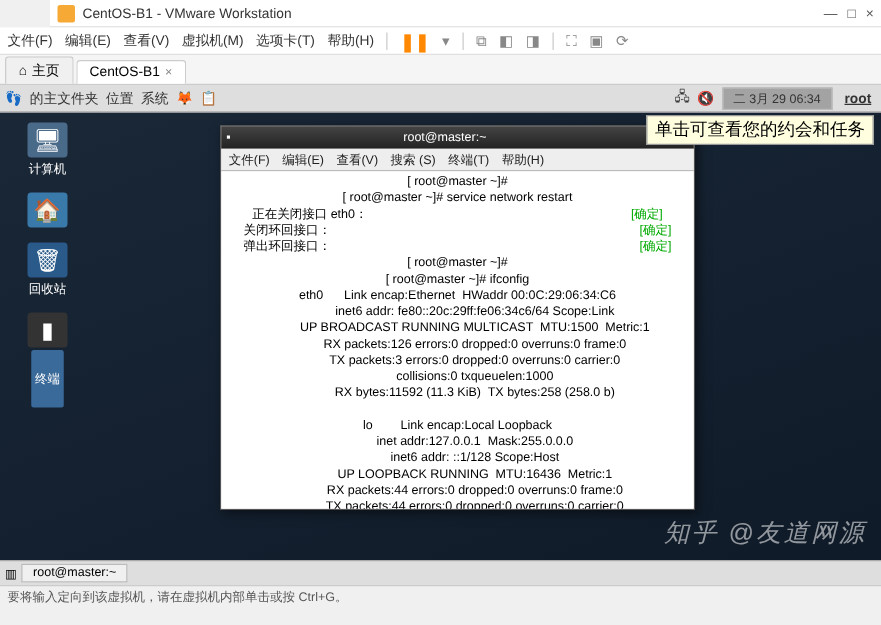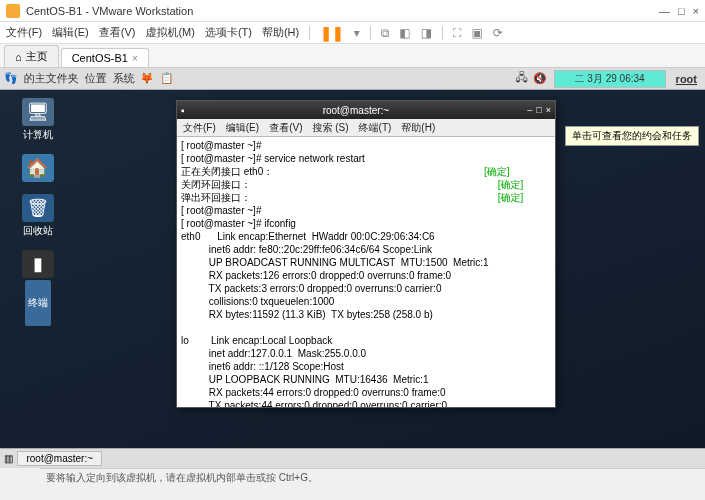--- a/index.html
+++ b/index.html
@@ -1,52 +1,52 @@
 <!DOCTYPE html>
 <html><head>
 <meta charset="utf-8">
 <style>
 * { margin: 0; padding: 0; box-sizing: border-box; font-family: "Microsoft YaHei", sans-serif; }
 body { width: 705px; height: 500px; background: #f0f0f0; overflow: hidden; position: relative; font-size: 11px; }
-.titlebar { height: 22px; background: #fff; display: flex; align-items: center; padding: 0 6px; border-bottom: 1px solid #ddd; }
+.titlebar { height: 22px; background: #fff; display: flex; align-items: center; padding: 0 6px; border-bottom: 1px solid #ddd; margin-left: 40px; }
 .titlebar .logo { width: 14px; height: 14px; background: #f7a935; border-radius: 2px; margin-right: 6px; }
 .titlebar .title { flex: 1; color: #333; font-size: 11px; }
 .titlebar .winbtns { display: flex; gap: 8px; color: #555; }
 .menubar { height: 22px; background: #fff; display: flex; align-items: center; padding: 0 6px; gap: 10px; border-bottom: 1px solid #e0e0e0; font-size: 11px; color: #333; }
 .menubar .sep { width: 1px; height: 14px; background: #ccc; }
 .menubar .pause { color: #ff8800; font-weight: bold; font-size: 14px; }
 .menubar .iconbtn { color: #888; font-size: 12px; }
 .tabbar { height: 24px; background: #f5f5f5; display: flex; align-items: flex-end; padding: 0 4px; border-bottom: 1px solid #ccc; }
 .tab { padding: 3px 10px; background: #fff; border: 1px solid #ccc; border-bottom: none; border-radius: 3px 3px 0 0; margin-right: 2px; font-size: 11px; display: flex; align-items: center; gap: 4px; }
 .tab.home { background: #f0f0f0; }
 .tab .close { color: #888; font-size: 10px; }
 .desktop { position: relative; height: 400px; background: linear-gradient(160deg, #1a2838 0%, #0f1a28 100%); }
 .gnomebar { height: 22px; background: #dedede; display: flex; align-items: center; padding: 0 4px; gap: 6px; border-bottom: 1px solid #aaa; font-size: 11px; color: #333; }
 .gnomebar .spacer { flex: 1; }
-.gnomebar .clock { background: #5eead4; padding: 1px 20px; border: 1px solid #bbb; font-size: 10px; }
+.gnomebar .clock { background: #a3a3a3; padding: 1px 8px; border: 1px solid #bbb; font-size: 10px; }
 .gnomebar .user { font-weight: bold; padding: 0 4px; text-decoration: underline; }
-.tooltip { position: absolute; right: 6px; top: 24px; background: #ffffe0; border: 1px solid #999; padding: 2px 6px; font-size: 10px; z-index: 5; margin-top: 34px; }
+.tooltip { position: absolute; right: 6px; top: 24px; background: #ffffe0; border: 1px solid #999; padding: 2px 6px; font-size: 14px; z-index: 5; }
 .dicons { position: absolute; top: 30px; left: 8px; display: flex; flex-direction: column; gap: 12px; }
 .dicon { display: flex; flex-direction: column; align-items: center; color: #fff; font-size: 10px; width: 60px; text-align: center; gap: 2px; }
 .dicon .ic { width: 32px; height: 28px; border-radius: 3px; display: flex; align-items: center; justify-content: center; font-size: 18px; }
 .ic-computer { background: #4a6a8a; }
 .ic-home { background: #3a7aaa; }
 .ic-trash { background: #2a5a8a; }
 .ic-term { background: #333; }
 .dicon.sel .lbl { background: #3a6a9a; padding: 16px 3px; border-radius: 2px; }
 .termwin { position: absolute; left: 176px; top: 32px; width: 380px; background: #ddd; border: 1px solid #555; box-shadow: 2px 2px 8px rgba(0,0,0,0.5); }
 .termtitle { height: 18px; background: linear-gradient(#444, #222); color: #fff; display: flex; align-items: center; padding: 0 4px; font-size: 10px; }
 .termtitle .tt { flex: 1; text-align: center; }
 .termtitle .tbtns { display: flex; gap: 4px; font-size: 9px; }
 .termmenu { height: 18px; background: #eee; display: flex; align-items: center; padding: 0 6px; gap: 10px; font-size: 10px; color: #222; border-bottom: 1px solid #bbb; }
-.termbody { background: #fff; color: #000; font-family: "Consolas", monospace; font-size: 10px; line-height: 13px; padding: 2px 4px; white-space: pre; height: 270px; overflow: hidden; }
+.termbody { background: #fff; color: #000; font-family: "Consolas", monospace; font-size: 10px; line-height: 13px; padding: 2px 4px; white-space: pre; height: 270px; overflow: hidden; text-align: center; }
 .ok { color: #0a0; }
 .taskbar { position: absolute; bottom: 0; left: 0; right: 0; height: 20px; background: #dedede; border-top: 1px solid #aaa; display: flex; align-items: center; padding: 0 4px; gap: 4px; font-size: 10px; }
 .taskbtn { background: #f0f0f0; border: 1px solid #bbb; padding: 1px 8px; }
-.statusbar { height: 18px; background: #f0f0f0; border-top: 1px solid #ccc; display: flex; align-items: center; padding: 0 6px; font-size: 10px; color: #555; margin-left: 40px; }
+.statusbar { height: 18px; background: #f0f0f0; border-top: 1px solid #ccc; display: flex; align-items: center; padding: 0 6px; font-size: 10px; color: #555; }
 .watermark { position: absolute; right: 12px; bottom: 28px; color: rgba(255,255,255,0.55); font-size: 20px; font-style: italic; letter-spacing: 2px; pointer-events: none; font-weight: 300; }
 </style>
 </head>
 <body>
 
 <div class="titlebar">
   <div class="logo"></div>
   <div class="title">CentOS-B1 - VMware Workstation</div>
   <div class="winbtns">
     <span>—</span>
@@ -156,20 +156,21 @@
 <span>lo        Link encap:Local Loopback</span>
 <span>          inet addr:127.0.0.1  Mask:255.0.0.0</span>
 <span>          inet6 addr: ::1/128 Scope:Host</span>
 <span>          UP LOOPBACK RUNNING  MTU:16436  Metric:1</span>
 <span>          RX packets:44 errors:0 dropped:0 overruns:0 frame:0</span>
 <span>          TX packets:44 errors:0 dropped:0 overruns:0 carrier:0</span>
 
 </div>
   </div>
 
+  <div class="watermark">知乎 @友道网源</div>
 
   <div class="taskbar">
     <span>▥</span>
     <div class="taskbtn">root@master:~</div>
   </div>
 </div>
 
 <div class="statusbar">
   <span>要将输入定向到该虚拟机，请在虚拟机内部单击或按 Ctrl+G。</span>
 </div>

